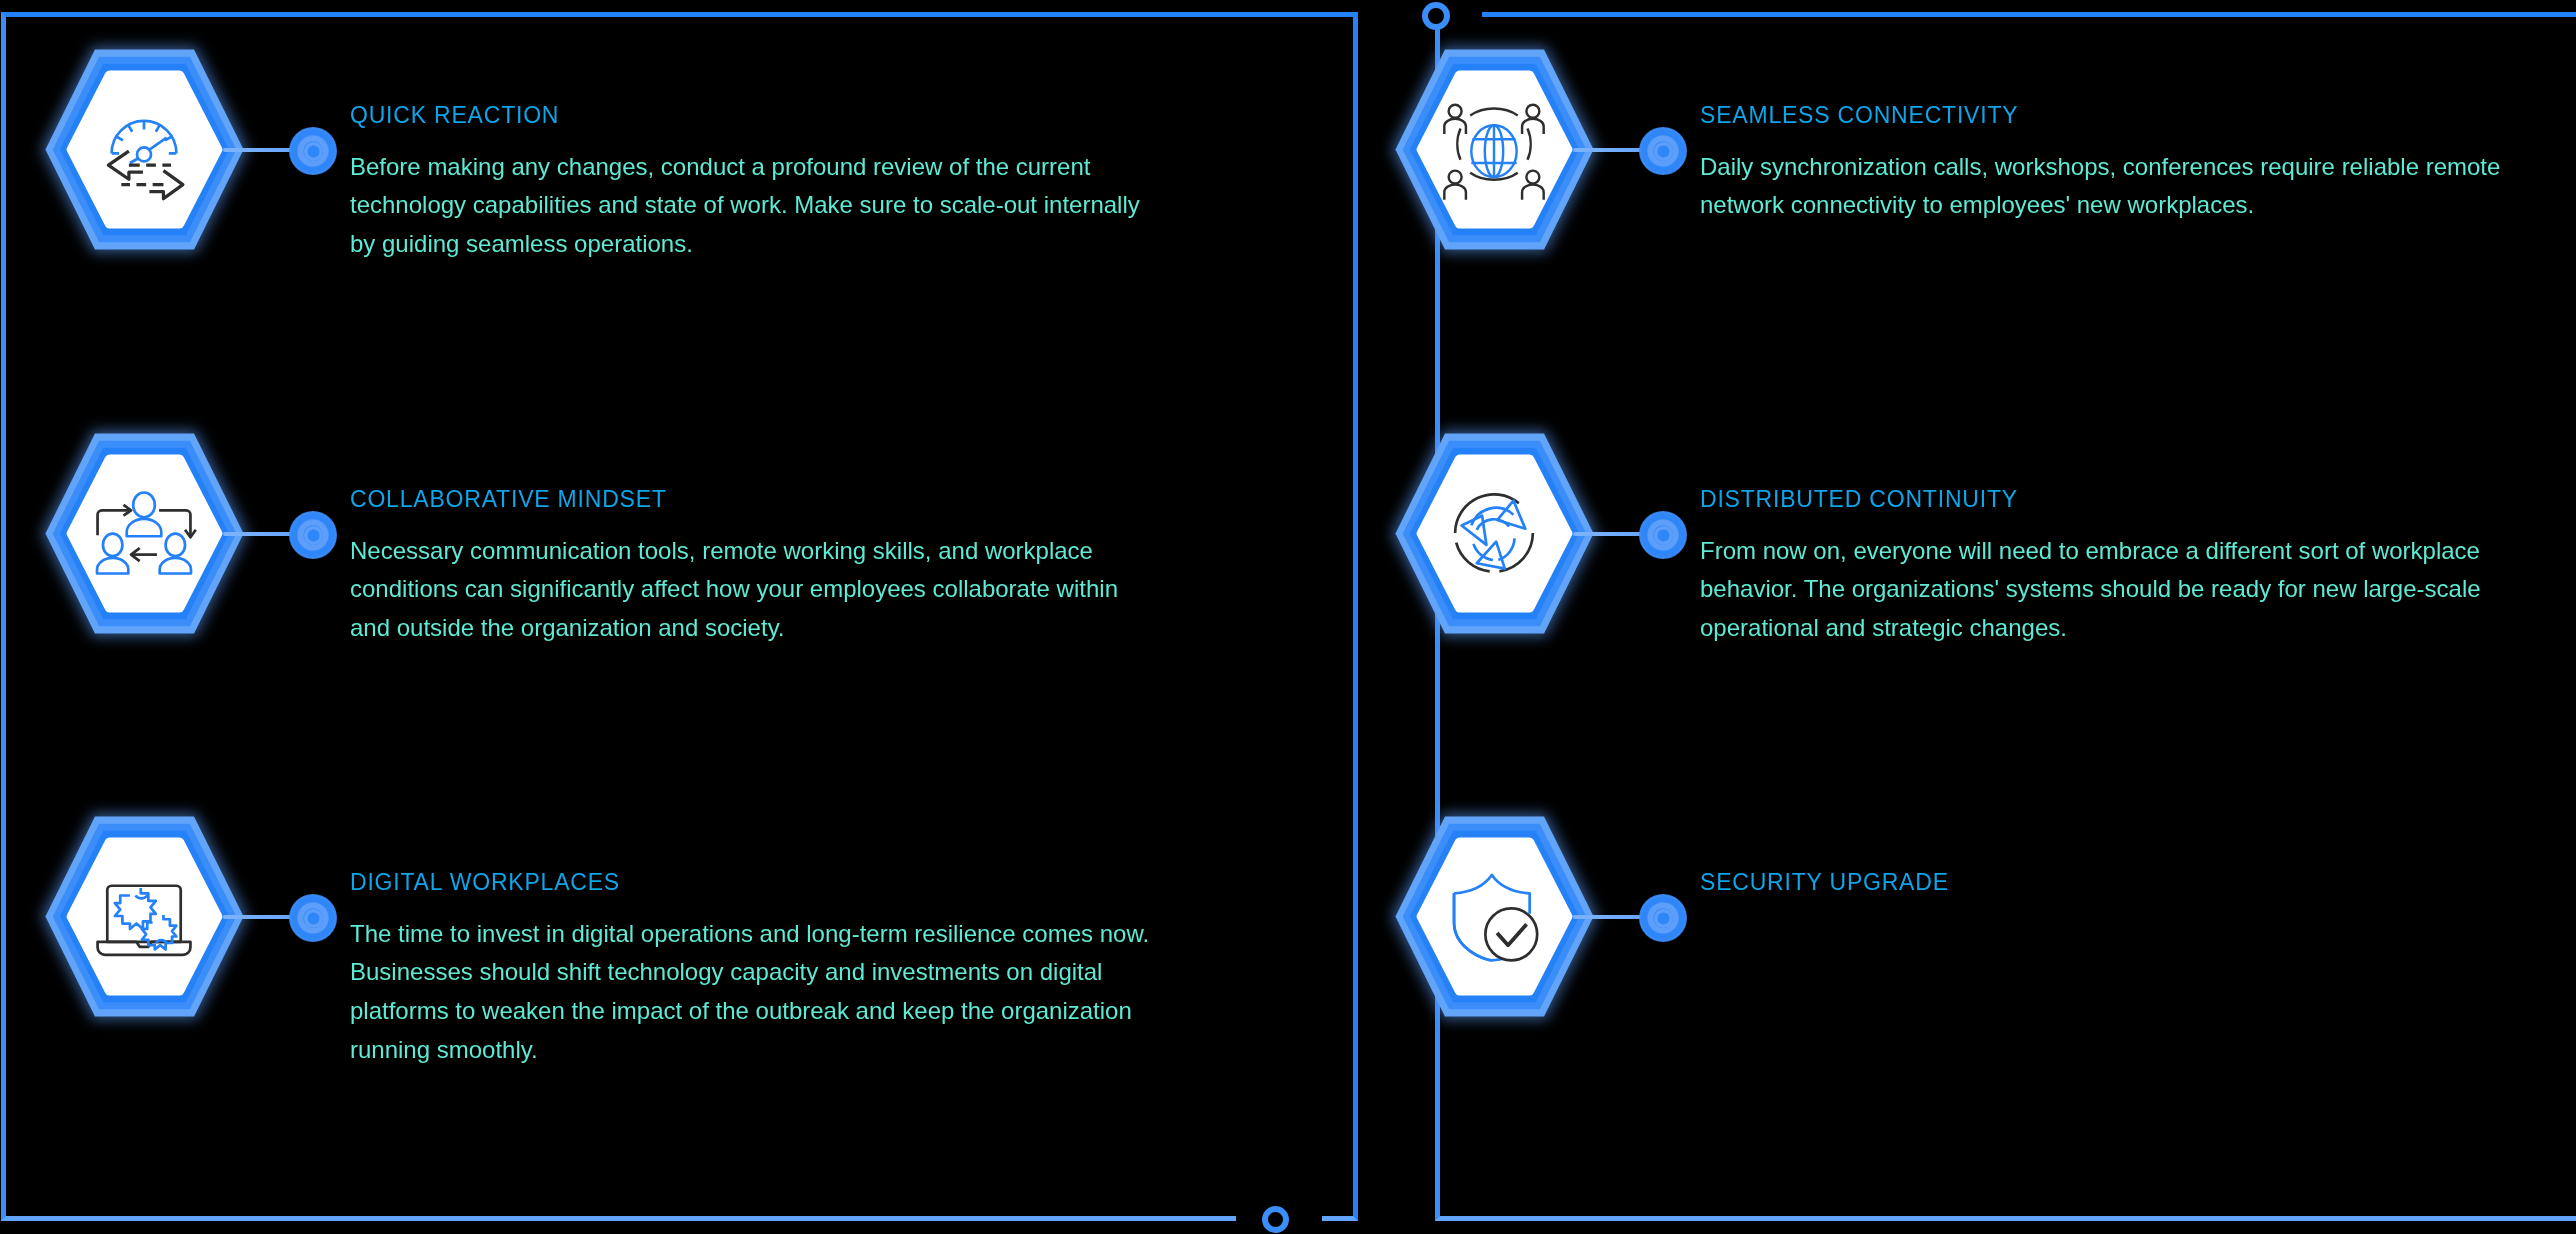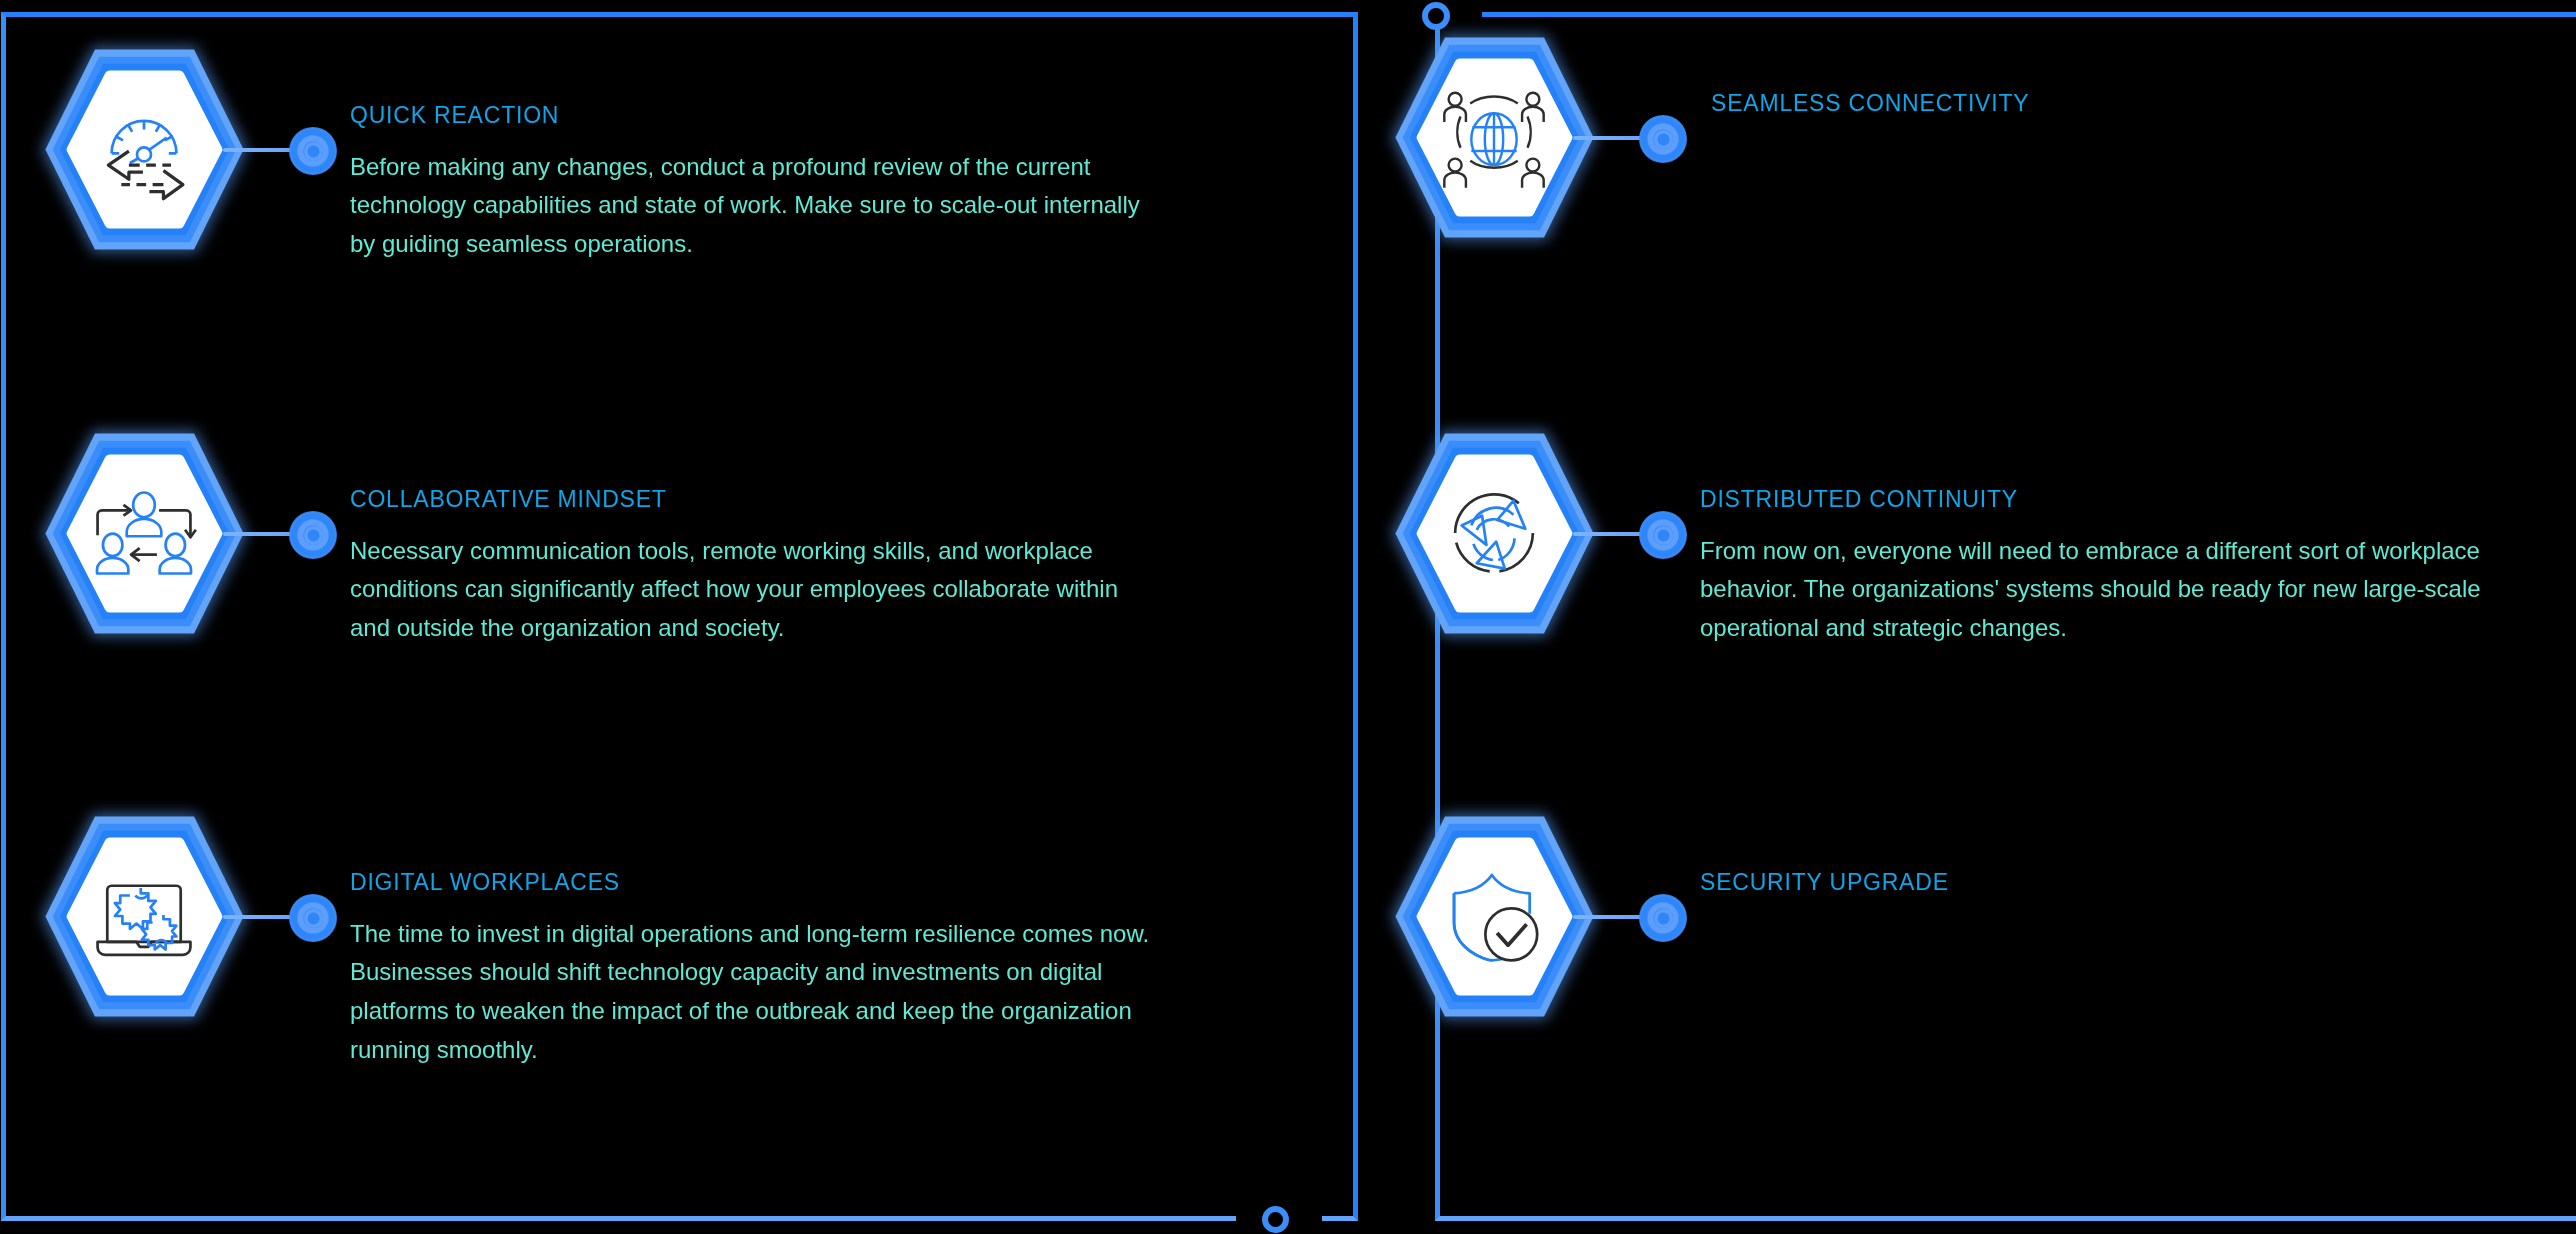--- a/index.html
+++ b/index.html
@@ -102,21 +102,21 @@
     line-height:1.62;
     color:#5eead4;
     font-weight:400;
     max-width:804px;
   }
 
   
   #card-0 { left:31px;   top:36px;  }
   #card-1 { left:31px;   top:420px; }
   #card-2 { left:31px;   top:803px;}
-  #card-3 { left:1381px; top:24px;gap:11px;  }
+  #card-3 { left:1381px; top:36px;  }
   #card-4 { left:1381px; top:420px; }
   #card-5 { left:1381px; top:803px;text-align:center;}
 </style>
 </head>
 <body>
 
 <div id="stage">
 
   <div class="panel" id="panel-left"></div>
   <div class="panel" id="panel-right"></div>
@@ -295,20 +295,21 @@
 
           <path d="M56 38 a62 44 0 0 1 88 0" fill="none" stroke="#2E2E2E" stroke-width="4.5"></path>
           <path d="M56 144 a62 44 0 0 0 88 0" fill="none" stroke="#2E2E2E" stroke-width="4.5"></path>
           <path d="M38 62 a44 58 0 0 0 0 58" fill="none" stroke="#2E2E2E" stroke-width="4.5"></path>
           <path d="M162 62 a44 58 0 0 1 0 58" fill="none" stroke="#2E2E2E" stroke-width="4.5"></path>
         </svg>
       </div>
     </div>
     <div class="txt">
       <div class="card-title">SEAMLESS CONNECTIVITY</div>
+      <div class="card-body">Daily synchronization calls, workshops, conferences require reliable remote network connectivity to employees' new workplaces.</div>
     </div>
   </div>
 
   <div class="card" id="card-4">
     <div class="badge-wrap">
       <div class="hex">
         <svg viewBox="0 0 440 440">
           <defs>
               <filter id="g4" x="-60%" y="-60%" width="220%" height="220%">
                 <feGaussianBlur stdDeviation="13"></feGaussianBlur>

